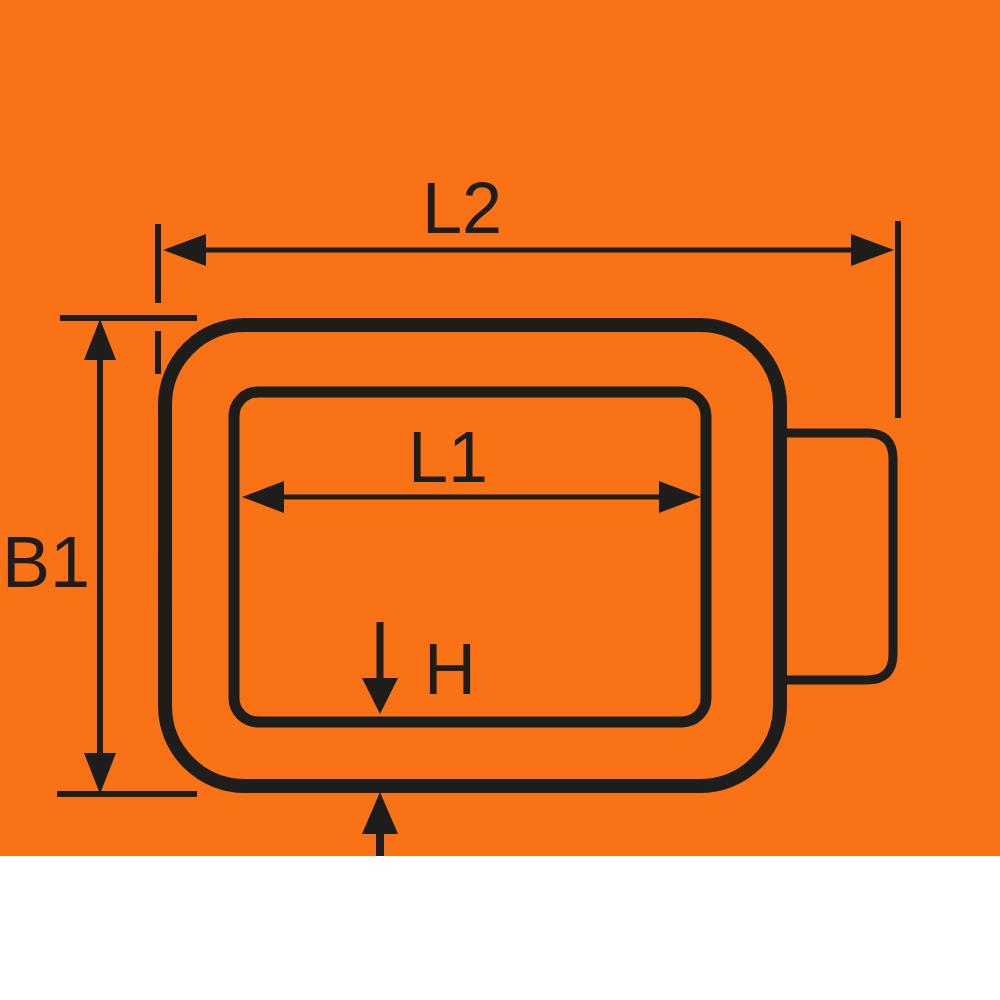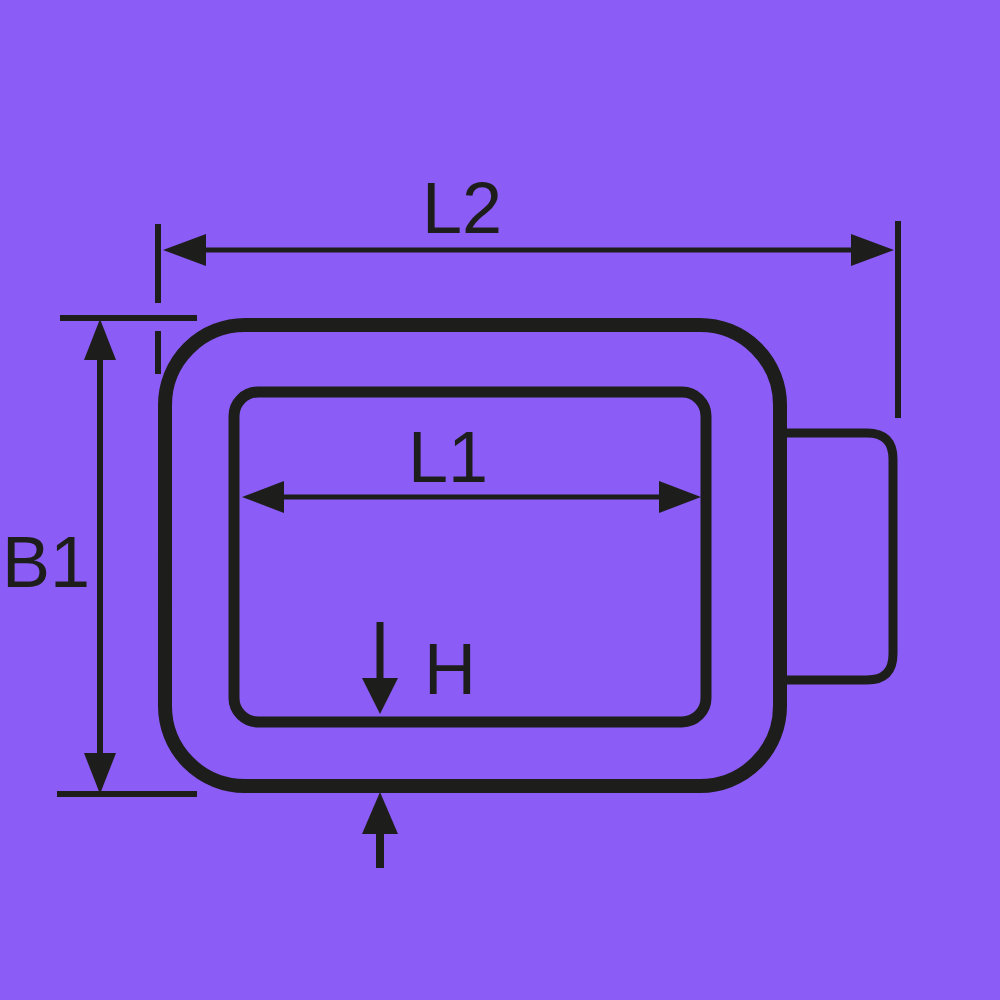--- a/index.html
+++ b/index.html
@@ -3,22 +3,22 @@
 <meta charset="utf-8">
 <style>
   html, body {
     margin: 0;
     padding: 0;
     background: #ffffff;
   }
   .stage {
     position: relative;
     width: 1000px;
-    height: 1000px;
-    background: #8b5cf6;
+    height: 856px;
+    background: #f97316;
     font-family: "Liberation Sans", "DejaVu Sans", sans-serif;
     overflow: hidden;
   }
   svg { display: block; }
   .dim-label {
     font-family: "Liberation Sans", "DejaVu Sans", sans-serif;
     font-size: 72px;
     fill: #1d1d1b;
     font-weight: normal;
   }

